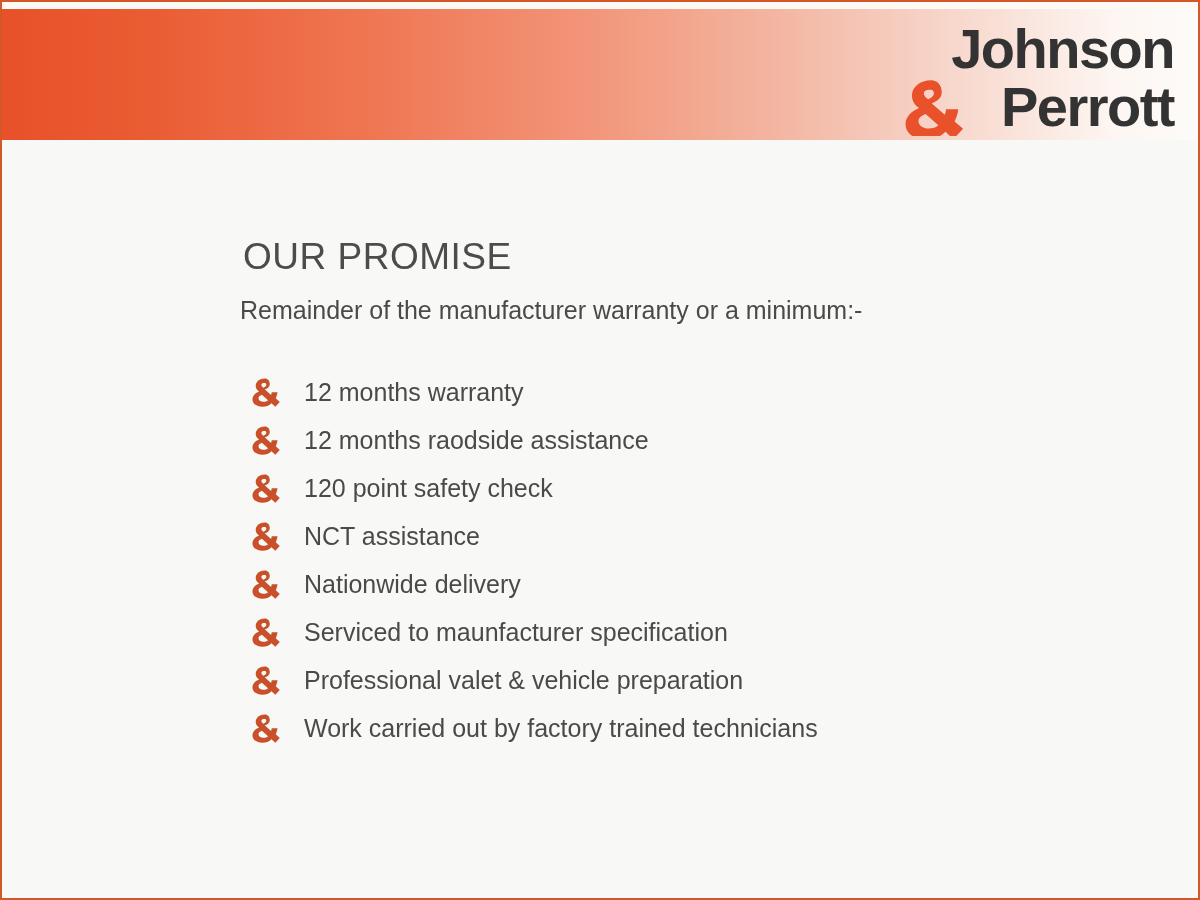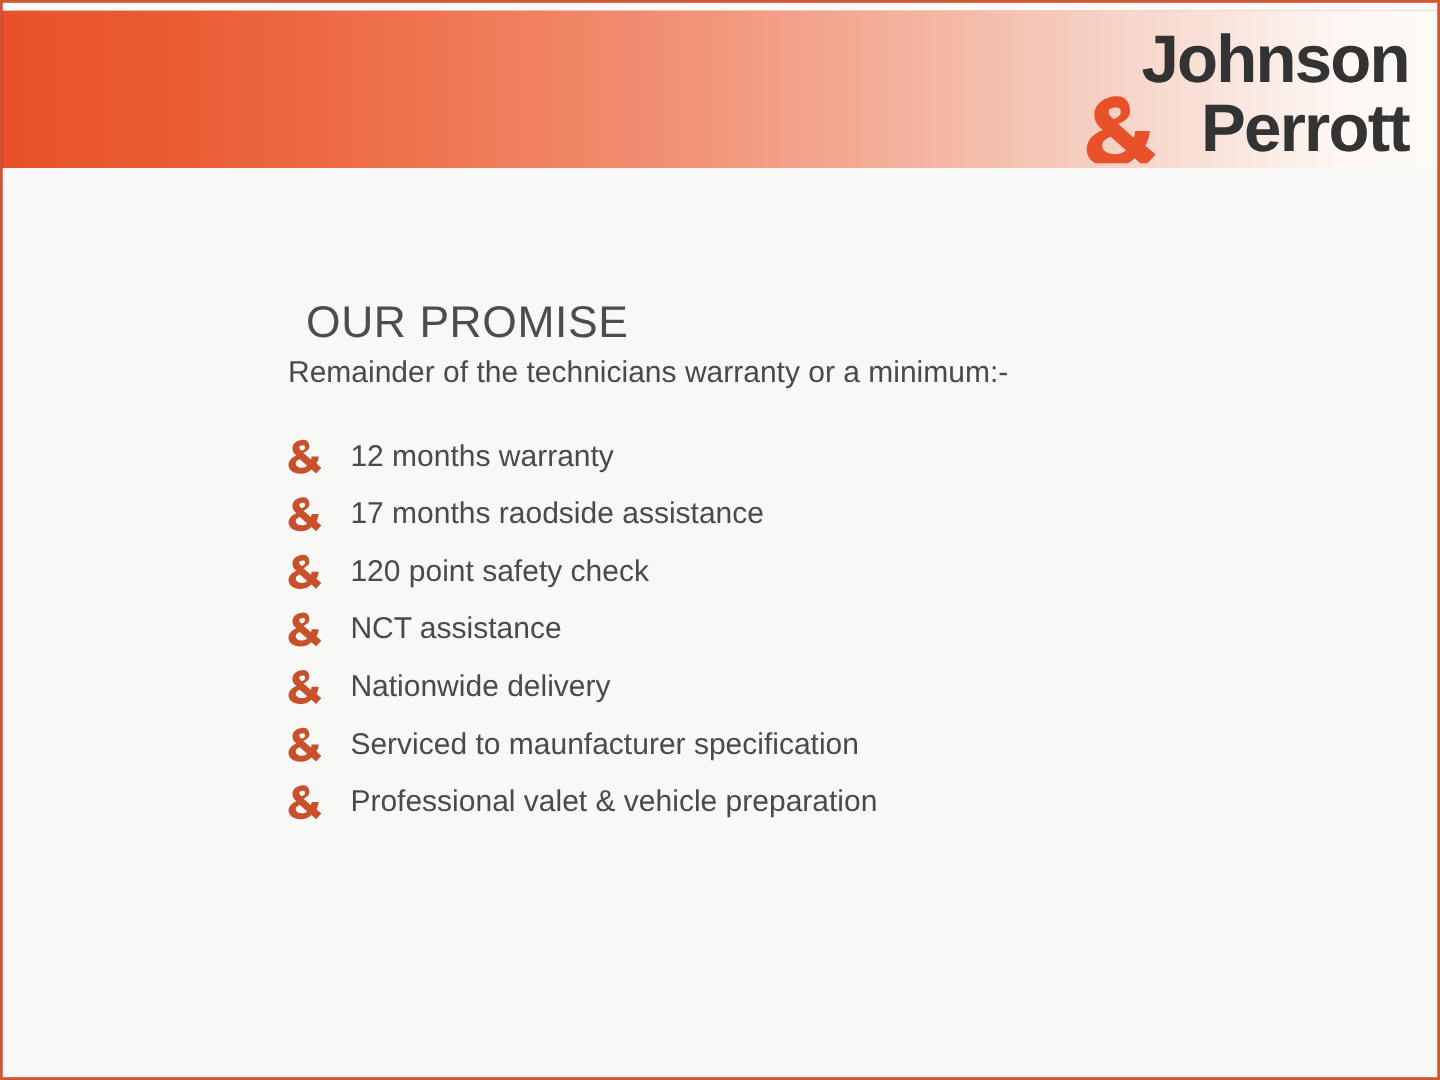--- a/index.html
+++ b/index.html
@@ -78,21 +78,21 @@
     left: 0;
     right: 0;
     bottom: 0;
     background: #f8f8f6;
   }
 
   .page-title {
     position: absolute;
     left: 237px;
     top: 94px;
-    margin: 16px;
+    margin: 4px;
     font-size: 37px;
     font-weight: 500;
     letter-spacing: 0.5px;
     color: #4c4c4c;
     line-height: 1;
     white-space: nowrap;
   }
 
   .subtitle {
     position: absolute;
@@ -103,21 +103,21 @@
     font-weight: 400;
     color: #4a4a4a;
     line-height: 1;
     white-space: nowrap;
   }
 
   .promise-list {
     position: absolute;
     left: 232px;
     top: 212px;
-    margin: 4px;
+    margin: 16px;
     padding: 0;
     list-style: none;
   }
 
   .promise-item {
     display: flex;
     align-items: center;
     height: 48px;
   }
 
@@ -168,21 +168,21 @@
                  M16.6 25.3 L25.6 33.3 C23.9 34.8 21.6 35.6 19.0 35.6
                  C14.6 35.6 11.6 33.4 11.6 30.3 C11.6 28.2 13.4 26.5 16.6 25.3 Z" fill="#e8512a"></path>
       </g>
     </svg>
   </div>
 
   <div class="content">
 
     <h1 class="page-title">OUR PROMISE</h1>
 
-    <p class="subtitle">Remainder of the technicians warranty or a minimum:-</p>
+    <p class="subtitle">Remainder of the manufacturer warranty or a minimum:-</p>
 
     <ul class="promise-list">
 
       <li class="promise-item">
         <span class="bullet-amp">
           <svg viewBox="0 0 46 46" xmlns="http://www.w3.org/2000/svg" aria-hidden="true">
             <path d="M21.5 2.0 C13.8 2.0 8.2 6.6 8.2 12.6 C8.2 16.0 9.9 18.8 13.0 21.0
                      C7.2 23.5 3.5 27.4 3.5 32.3 C3.5 38.5 9.5 42.8 17.8 42.8
                      C23.2 42.8 27.8 40.9 31.0 37.6 L36.4 42.6 L42.8 35.8 L37.0 30.6
                      C38.4 28.1 39.3 25.2 39.6 22.1 L31.2 22.1
@@ -205,21 +205,21 @@
                      C23.2 42.8 27.8 40.9 31.0 37.6 L36.4 42.6 L42.8 35.8 L37.0 30.6
                      C38.4 28.1 39.3 25.2 39.6 22.1 L31.2 22.1
                      C31.1 23.4 30.8 24.6 30.3 25.8 L21.4 18.0
                      C26.0 16.0 28.4 13.6 28.4 10.3 C28.4 5.4 25.8 2.0 21.5 2.0 Z
                      M21.0 8.6 C22.6 8.6 23.5 9.6 23.5 11.1 C23.5 12.8 22.2 14.1 19.4 15.3
                      C17.3 13.8 16.4 12.5 16.4 11.0 C16.4 9.5 17.8 8.6 21.0 8.6 Z
                      M17.0 25.5 L25.9 33.3 C24.2 34.8 22.0 35.6 19.4 35.6
                      C15.1 35.6 12.2 33.4 12.2 30.4 C12.2 28.3 14.0 26.7 17.0 25.5 Z" fill="#c8502a"></path>
           </svg>
         </span>
-        <span class="promise-text">17 months raodside assistance</span>
+        <span class="promise-text">12 months raodside assistance</span>
       </li>
 
       <li class="promise-item">
         <span class="bullet-amp">
           <svg viewBox="0 0 46 46" xmlns="http://www.w3.org/2000/svg" aria-hidden="true">
             <path d="M21.5 2.0 C13.8 2.0 8.2 6.6 8.2 12.6 C8.2 16.0 9.9 18.8 13.0 21.0
                      C7.2 23.5 3.5 27.4 3.5 32.3 C3.5 38.5 9.5 42.8 17.8 42.8
                      C23.2 42.8 27.8 40.9 31.0 37.6 L36.4 42.6 L42.8 35.8 L37.0 30.6
                      C38.4 28.1 39.3 25.2 39.6 22.1 L31.2 22.1
                      C31.1 23.4 30.8 24.6 30.3 25.8 L21.4 18.0
@@ -299,16 +299,33 @@
                      C26.0 16.0 28.4 13.6 28.4 10.3 C28.4 5.4 25.8 2.0 21.5 2.0 Z
                      M21.0 8.6 C22.6 8.6 23.5 9.6 23.5 11.1 C23.5 12.8 22.2 14.1 19.4 15.3
                      C17.3 13.8 16.4 12.5 16.4 11.0 C16.4 9.5 17.8 8.6 21.0 8.6 Z
                      M17.0 25.5 L25.9 33.3 C24.2 34.8 22.0 35.6 19.4 35.6
                      C15.1 35.6 12.2 33.4 12.2 30.4 C12.2 28.3 14.0 26.7 17.0 25.5 Z" fill="#c8502a"></path>
           </svg>
         </span>
         <span class="promise-text">Professional valet &amp; vehicle preparation</span>
       </li>
 
+      <li class="promise-item">
+        <span class="bullet-amp">
+          <svg viewBox="0 0 46 46" xmlns="http://www.w3.org/2000/svg" aria-hidden="true">
+            <path d="M21.5 2.0 C13.8 2.0 8.2 6.6 8.2 12.6 C8.2 16.0 9.9 18.8 13.0 21.0
+                     C7.2 23.5 3.5 27.4 3.5 32.3 C3.5 38.5 9.5 42.8 17.8 42.8
+                     C23.2 42.8 27.8 40.9 31.0 37.6 L36.4 42.6 L42.8 35.8 L37.0 30.6
+                     C38.4 28.1 39.3 25.2 39.6 22.1 L31.2 22.1
+                     C31.1 23.4 30.8 24.6 30.3 25.8 L21.4 18.0
+                     C26.0 16.0 28.4 13.6 28.4 10.3 C28.4 5.4 25.8 2.0 21.5 2.0 Z
+                     M21.0 8.6 C22.6 8.6 23.5 9.6 23.5 11.1 C23.5 12.8 22.2 14.1 19.4 15.3
+                     C17.3 13.8 16.4 12.5 16.4 11.0 C16.4 9.5 17.8 8.6 21.0 8.6 Z
+                     M17.0 25.5 L25.9 33.3 C24.2 34.8 22.0 35.6 19.4 35.6
+                     C15.1 35.6 12.2 33.4 12.2 30.4 C12.2 28.3 14.0 26.7 17.0 25.5 Z" fill="#c8502a"></path>
+          </svg>
+        </span>
+        <span class="promise-text">Work carried out by factory trained technicians</span>
+      </li>
 
     </ul>
   </div>
 </div>
 
 </body></html>

